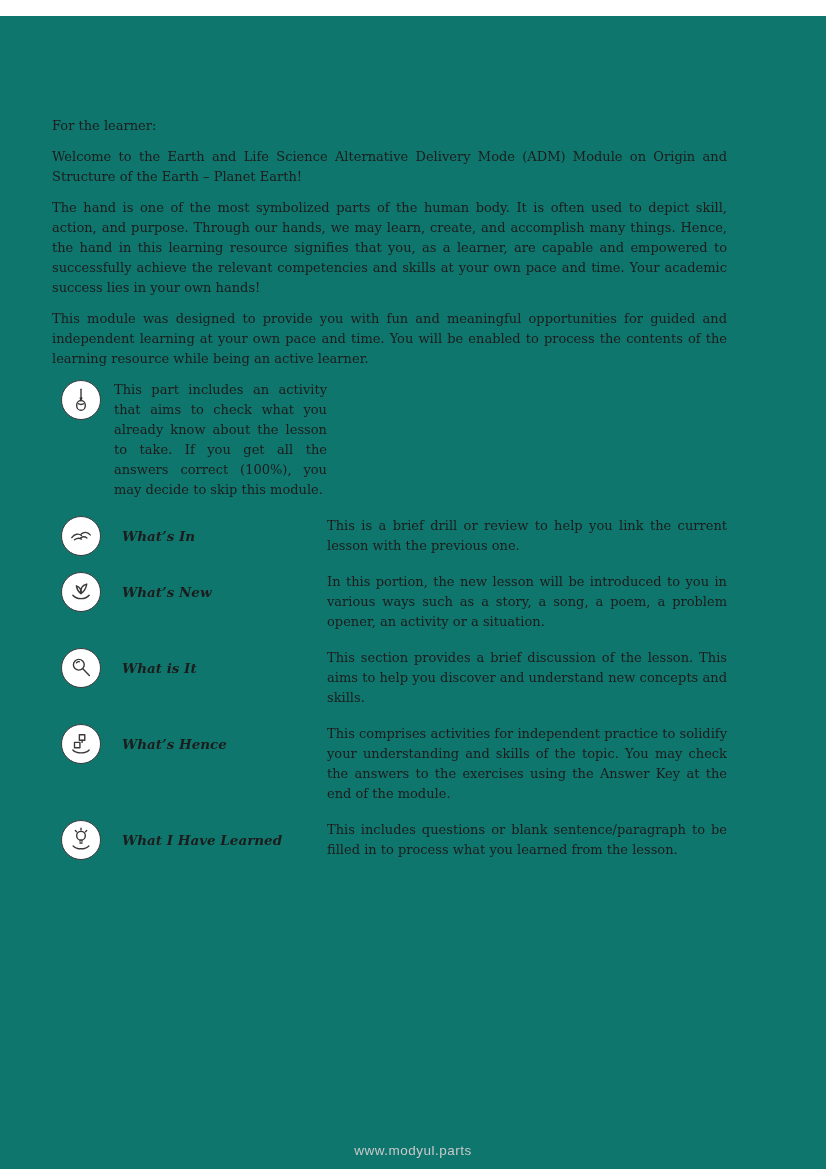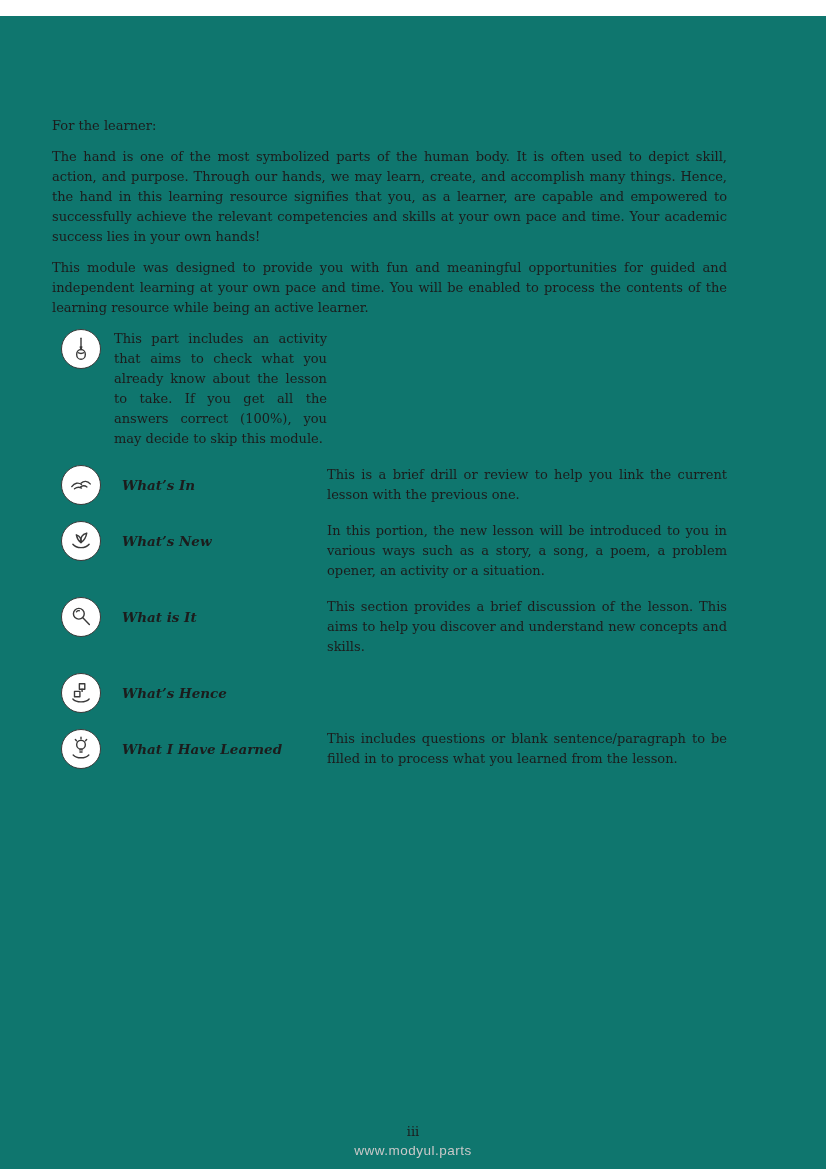--- a/index.html
+++ b/index.html
@@ -86,20 +86,21 @@
     letter-spacing: 0.5px;
   }
 </style>
 </head>
 <body>
 
 <div class="page">
 
   <div class="salutation">For the learner:</div>
 
+  <p class="para">Welcome to the Earth and Life Science Alternative Delivery Mode (ADM) Module on Origin and Structure of the Earth – Planet Earth!</p>
   <p class="para">The hand is one of the most symbolized parts of the human body. It is often used to depict skill, action, and purpose. Through our hands, we may learn, create, and accomplish many things. Hence, the hand in this learning resource signifies that you, as a learner, are capable and empowered to successfully achieve the relevant competencies and skills at your own pace and time. Your academic success lies in your own hands!</p>
   <p class="para">This module was designed to provide you with fun and meaningful opportunities for guided and independent learning at your own pace and time. You will be enabled to process the contents of the learning resource while being an active learner.</p>
 
 
   <div class="icon-row">
     <div class="icon-circle">
       <svg viewBox="0 0 24 24" aria-hidden="true">
         <path d="M12 2v8"></path>
         <path d="M11.3 10l.7 2.6.7-2.6z"></path>
         <ellipse cx="12" cy="17" rx="4" ry="4.5"></ellipse>
@@ -148,33 +149,33 @@
   <div class="icon-row">
     <div class="icon-circle">
       <svg viewBox="0 0 24 24" aria-hidden="true">
         <rect x="10.5" y="3.5" width="5" height="5"></rect>
         <rect x="6" y="10.5" width="5" height="5"></rect>
         <path d="M13 8.5v2"></path>
         <path d="M4.5 17.5c3.2 3.6 11.8 3.6 15 0"></path>
       </svg>
     </div>
     <div class="row-label">What’s Hence</div>
+    <div class="row-desc">This comprises activities for independent practice to solidify your understanding and skills of the topic. You may check the answers to the exercises using the Answer Key at the end of the module.</div>
   </div>
 
   <div class="icon-row">
     <div class="icon-circle">
       <svg viewBox="0 0 24 24" aria-hidden="true">
         <circle cx="12" cy="8" r="4"></circle>
         <path d="M10.6 12.8h2.8M11 14.8h2"></path>
         <path d="M12 1.2v1.5M6.8 3.2l1 1.1M17.2 3.2l-1 1.1"></path>
         <path d="M4.8 17.5c3.2 3.5 11.2 3.5 14.4 0"></path>
       </svg>
     </div>
     <div class="row-label">What I Have Learned</div>
     <div class="row-desc">This includes questions or blank sentence/paragraph to be filled in to process what you learned from the lesson.</div>
   </div>
 
   <div class="footer">
-    <div class="page-number">iii</div>
     <div class="watermark">www.modyul.parts</div>
   </div>
 
 </div>
 
 </body></html>

